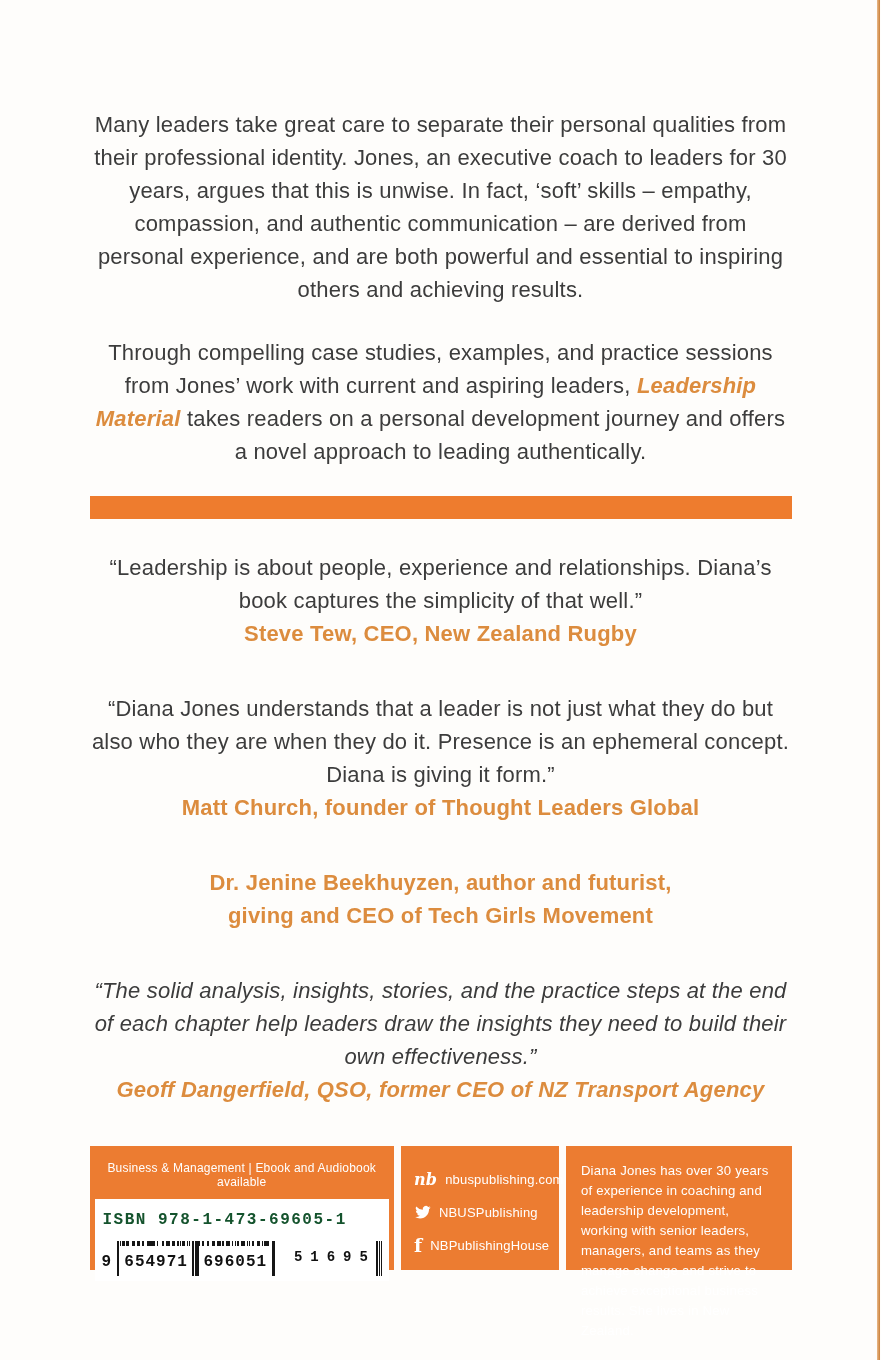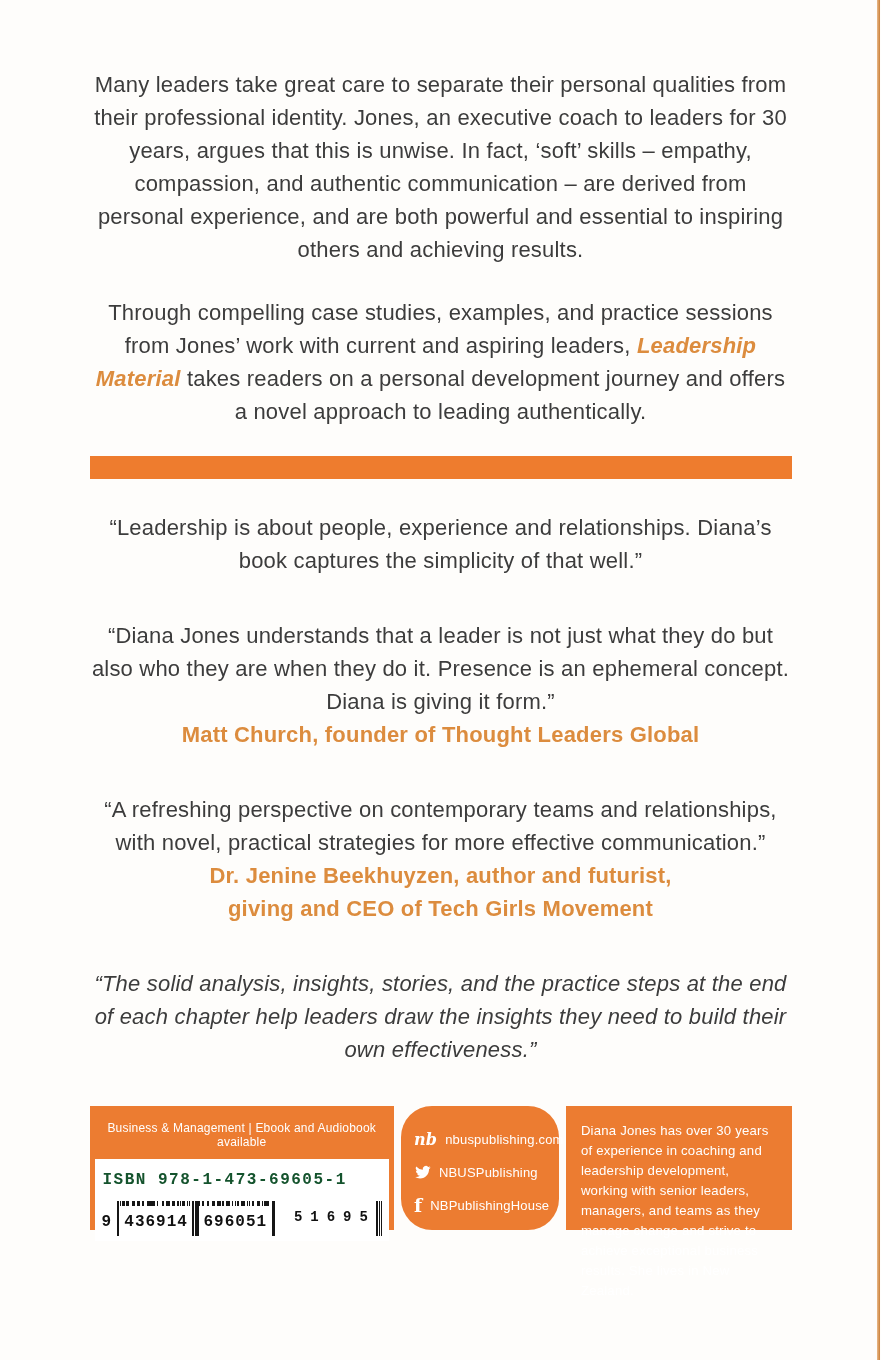--- a/index.html
+++ b/index.html
@@ -15,21 +15,21 @@
     background: #fefdfb;
   }
   .right-edge {
     position: absolute; top: 0; right: 1px;
     width: 3px; height: 100%;
     background: linear-gradient(90deg, #e9b98a, #c97f38);
   }
   .content {
     width: 702px;
     margin: 0 auto;
-    padding-top: 68px;
+    padding-top: 108px;
     color: #3c3c3c;
     font-size: 22px;
     line-height: 33px;
     text-align: center;
     letter-spacing: 0.2px;
   }
   .blurb p { margin: 0; }
   .para2 { margin-top: 30px !important; }
   .title-ref {
     color: #dc8c3e;
@@ -118,21 +118,20 @@
     letter-spacing: 8px; text-align: center; text-indent: 8px;
     padding-bottom: 2px;
   }
   .addon-bars { flex: 1; }
   .publisher-box {
     width: 158px;
     box-sizing: border-box;
     padding: 17px 13px;
     display: flex; flex-direction: column; justify-content: space-between;
     color: #fff;
-    border-radius: 31px;
   }
   .pub-row { display: flex; align-items: center; gap: 8px; font-size: 13px; }
   .nb-logo {
     font-family: "DejaVu Serif", serif;
     font-style: italic; font-weight: bold;
     font-size: 16px; line-height: 16px;
   }
   .tw-icon svg { width: 17px; height: 17px; display: block; }
   .fb-icon {
     font-family: "DejaVu Serif", serif;
@@ -162,51 +161,52 @@
       <p>Many leaders take great care to separate their personal qualities from their professional identity. Jones, an executive coach to leaders for 30 years, argues that this is unwise. In fact, ‘soft’ skills – empathy, compassion, and authentic communication – are derived from personal experience, and are both powerful and essential to inspiring others and achieving results.</p>
       <p class="para2"><span>Through compelling case studies, examples, and practice sessions from Jones’ work with current and aspiring leaders, </span><span class="title-ref">Leadership Material</span><span> takes readers on a personal development journey and offers a novel approach to leading authentically.</span></p>
     </section>
 
     <div class="divider"></div>
 
     <section class="quotes">
 
       <blockquote>
         <p class="qtext">“Leadership is about people, experience and relationships. Diana’s book captures the simplicity of that well.”</p>
+        <p class="attr">Steve Tew, CEO, New Zealand Rugby</p>
       </blockquote>
 
       <blockquote>
         <p class="qtext">“Diana Jones understands that a leader is not just what they do but also who they are when they do it. Presence is an ephemeral concept. Diana is giving it form.”</p>
         <p class="attr">Matt Church, founder of Thought Leaders Global</p>
       </blockquote>
 
       <blockquote>
-        <p class="qtext">“A refreshing perspective on contemporary teams and relationships, with novel, practical strategies for more effective communication.”</p>
         <p class="attr">Dr. Jenine Beekhuyzen, author and futurist,</p>
         <p class="attr">giving and CEO of Tech Girls Movement</p>
       </blockquote>
 
       <blockquote>
         <p class="qtext">“The solid analysis, insights, stories, and the practice steps at the end of each chapter help leaders draw the insights they need to build their own effectiveness.”</p>
+        <p class="attr">Geoff Dangerfield, QSO, former CEO of NZ Transport Agency</p>
       </blockquote>
 
     </section>
 
     <footer class="footer">
 
       <div class="obox barcode-box">
         <div class="cat-label">Business &amp; Management | Ebook and Audiobook available</div>
         <div class="barcode-area">
           <div class="isbn">ISBN 978-1-473-69605-1</div>
           <div class="codes">
             <div class="main-code">
               <div class="bars main-bars"></div>
               <span class="ean-digit-9">9</span>
               <div class="digits-row">
-                <span>436914</span>
+                <span>654971</span>
                 <span>696051</span>
               </div>
             </div>
             <div class="addon-code">
               <div class="addon-digits">51695</div>
               <div class="bars addon-bars"></div>
             </div>
           </div>
         </div>
       </div>

